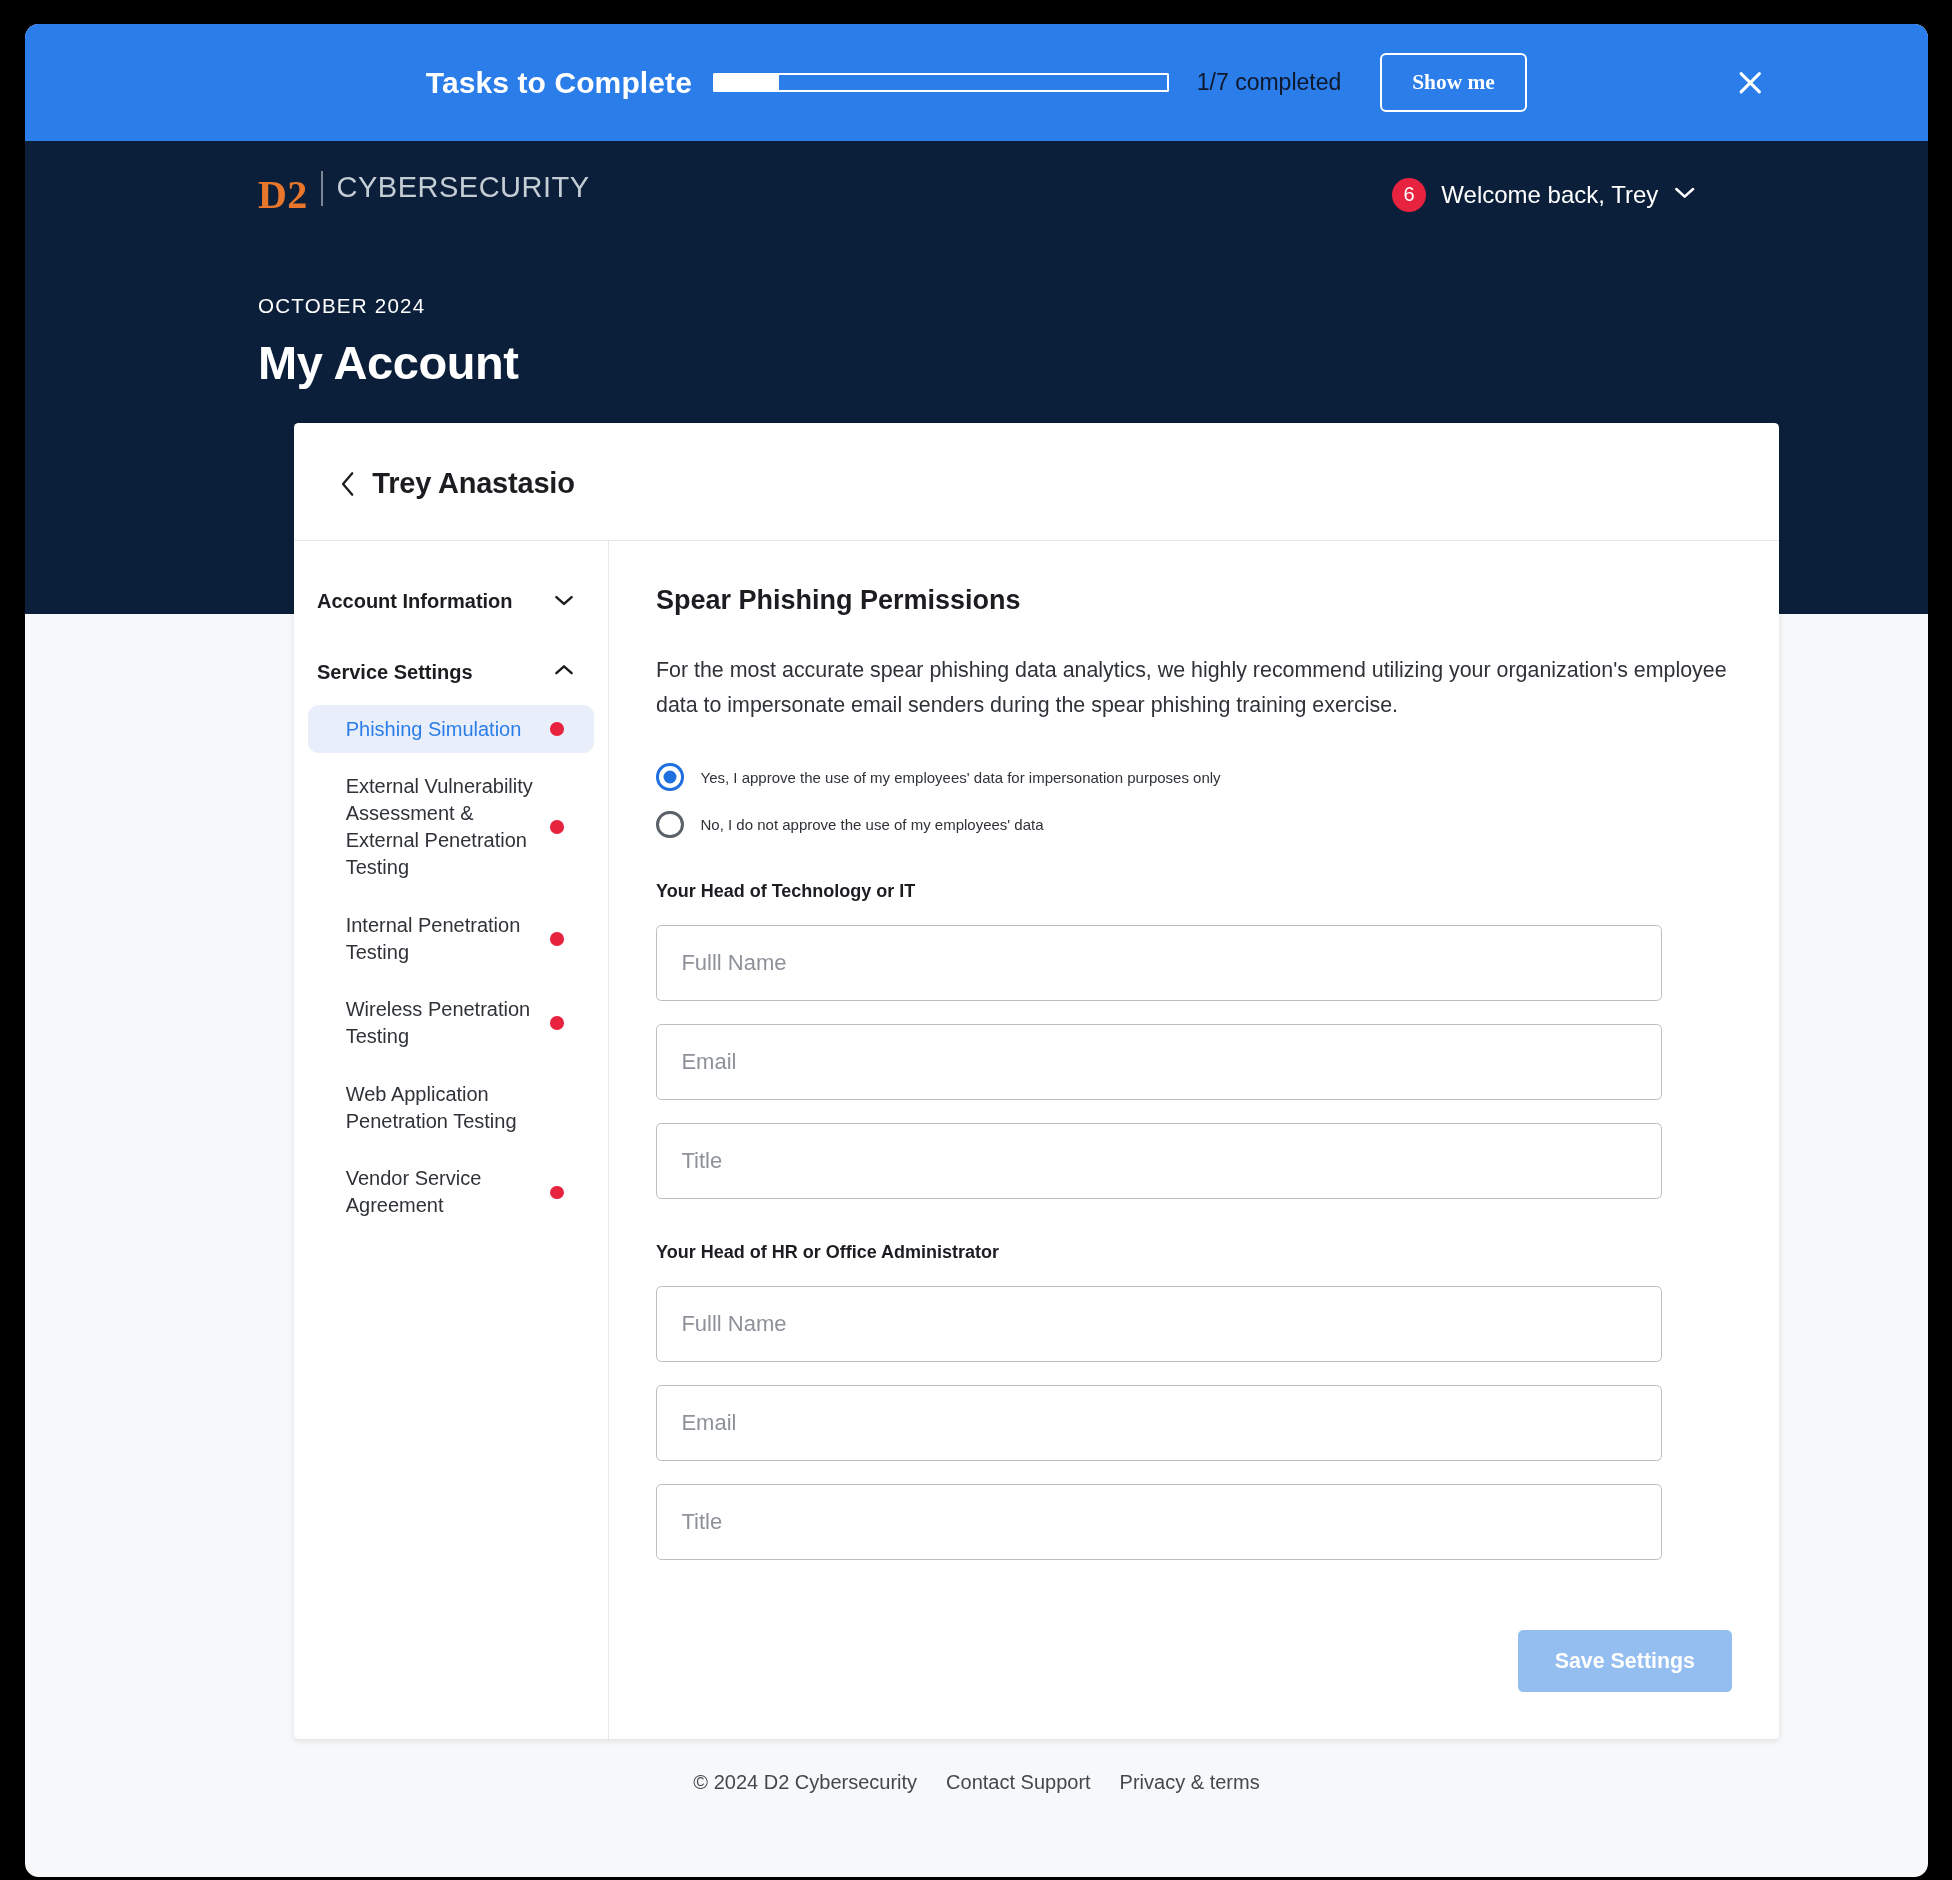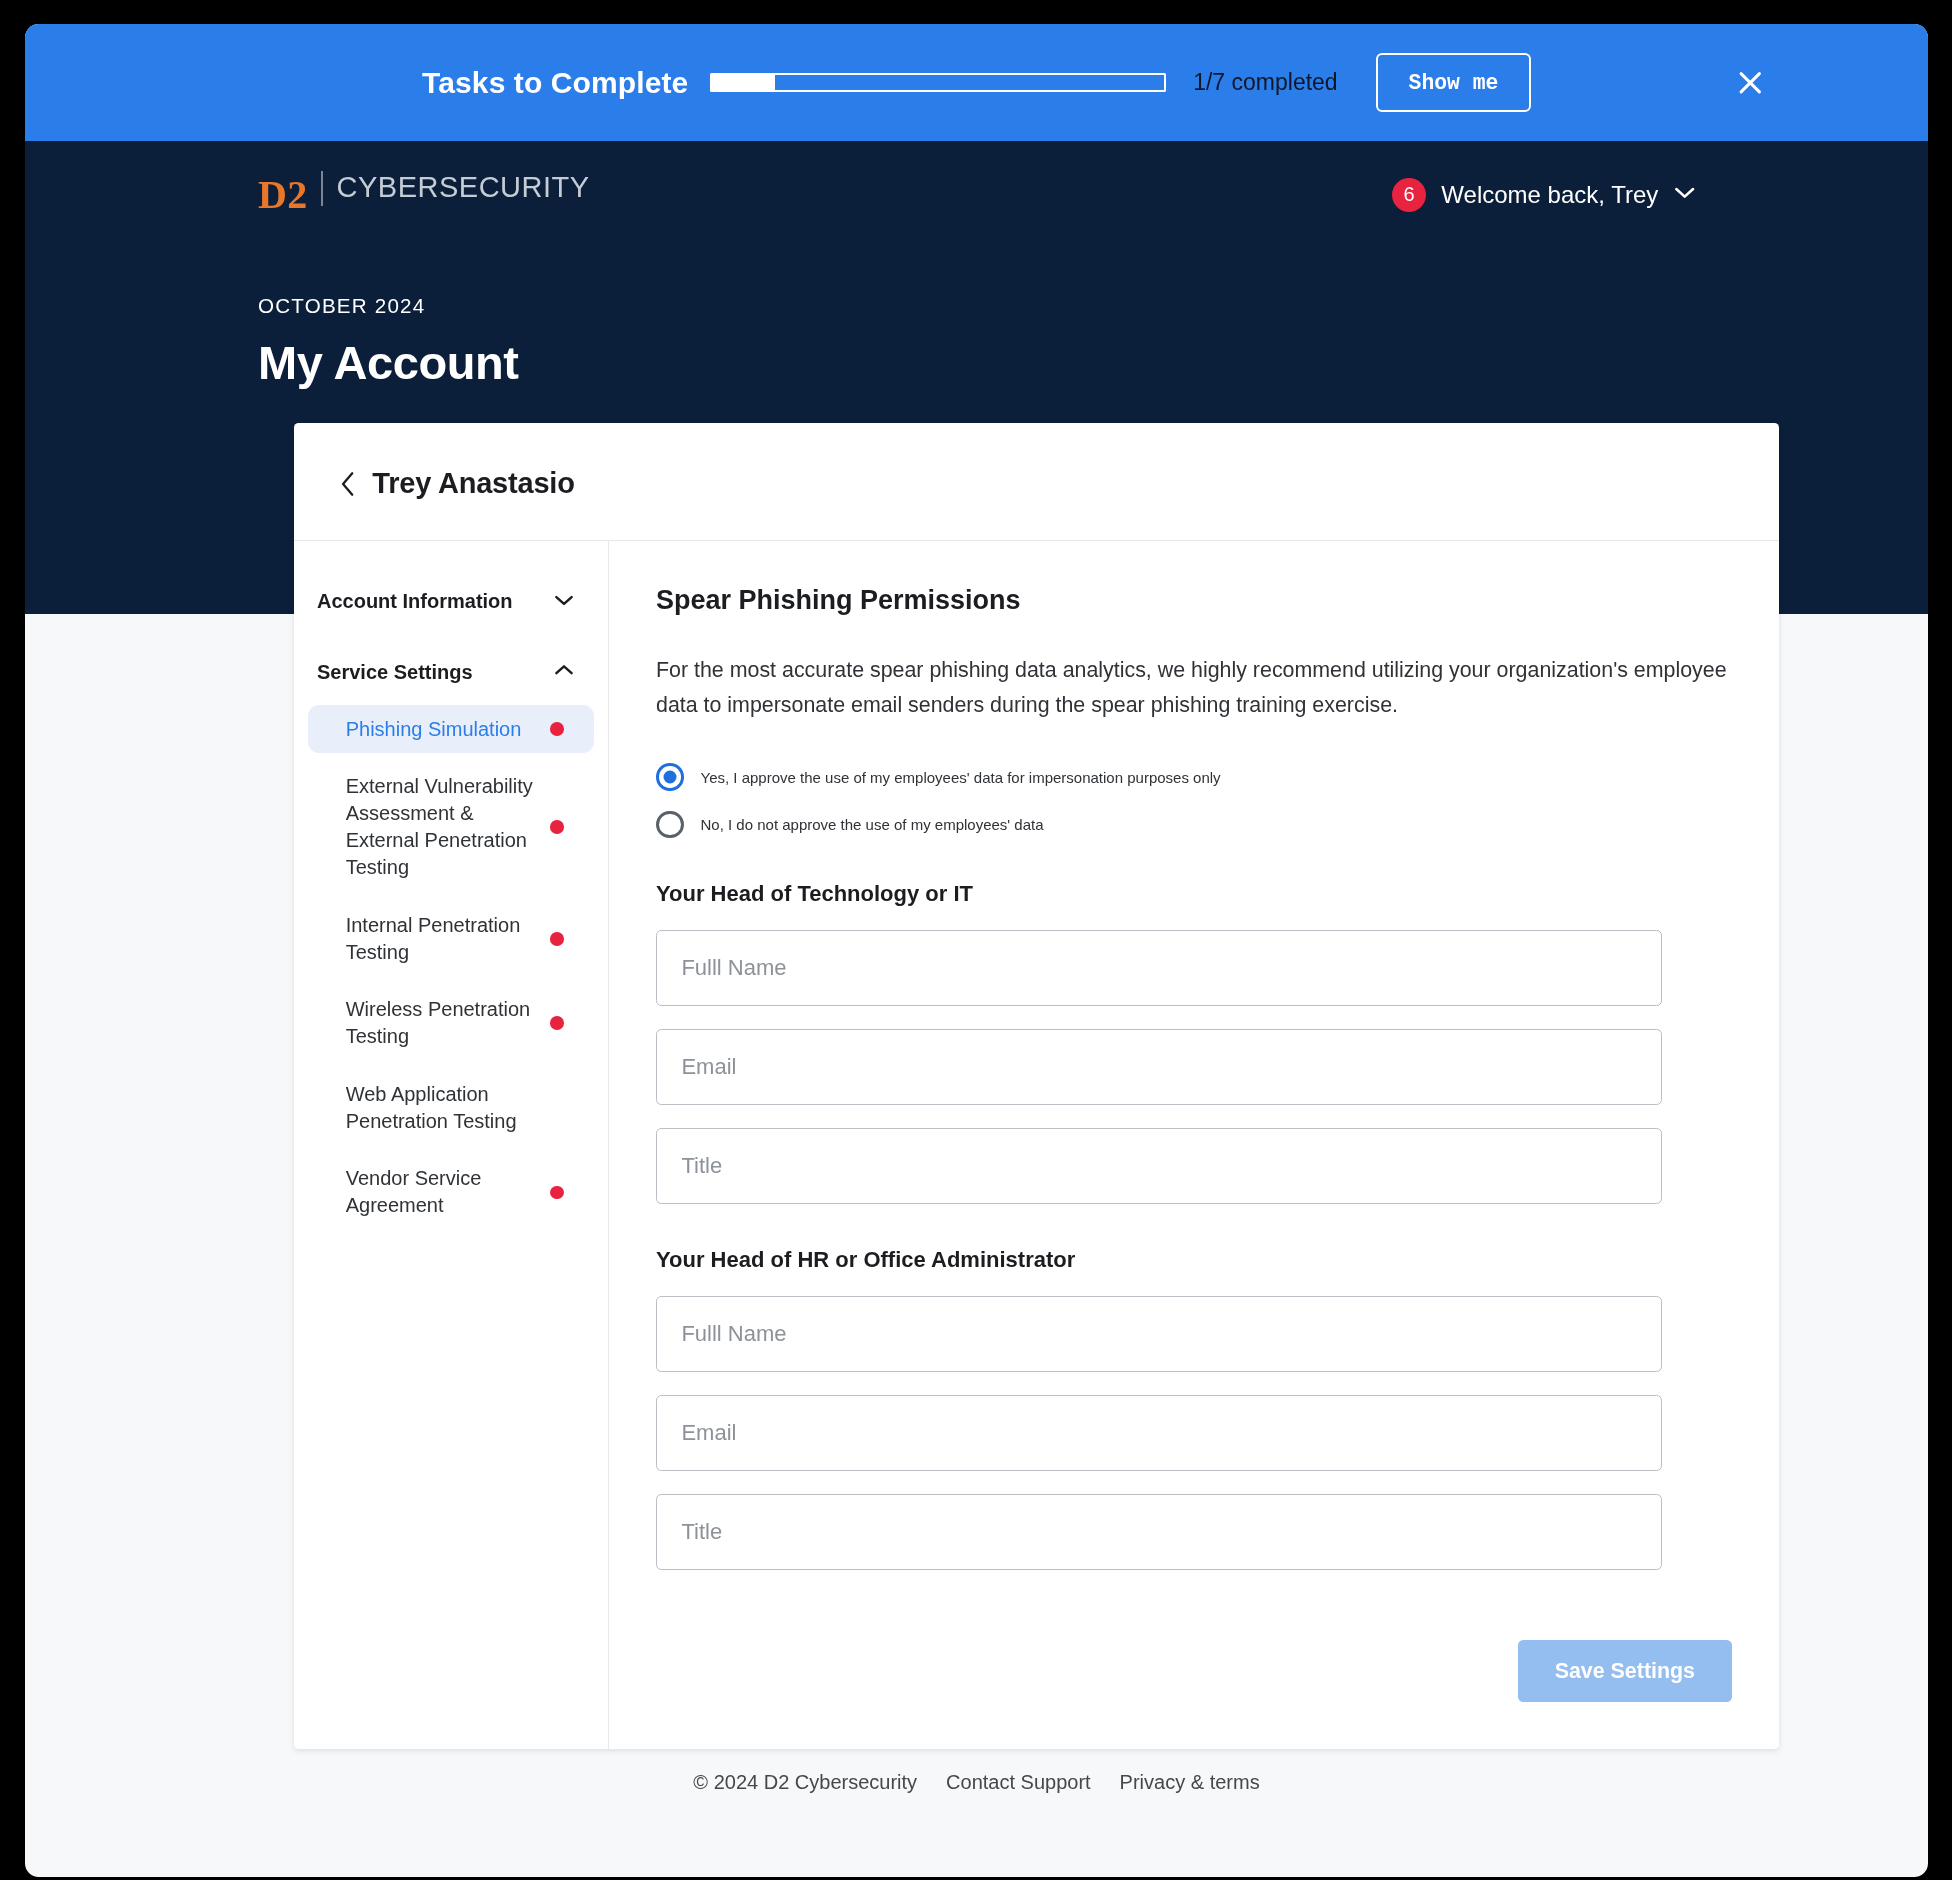--- a/index.html
+++ b/index.html
@@ -64,21 +64,21 @@
     margin-left: 6.1px;
   }
   #show-me-button {
     margin-left: 17px;
     background: transparent;
     border: 2.3px solid #ffffff;
     border-radius: 6.1px;
     color: #ffffff;
     font-size: 21.4px;
     font-weight: bold;
-    font-family: Liberation Mono, monospace;
+    font-family: Liberation Serif, serif;
     padding: 15.3px 30.5px;
     cursor: pointer;
     white-space: nowrap;
   }
   #banner-close {
     position: absolute;
     right: 156px;
     top: 50%;
     transform: translateY(-50%);
     width: 43px;
@@ -273,21 +273,21 @@
     left: 50%; top: 50%;
     transform: translate(-50%, -50%);
     width: 13px; height: 13px;
     border-radius: 50%;
     background: #1f6fe0;
   }
   .radio-label { font-size: 15px; color: #2f3337; }
 
   .form-section-title {
     margin-top: 43px;
-    font-size: 22px;
+    font-size: 18px;
     font-weight: bold;
     color: #1b1d20;
   }
   .text-input {
     display: block;
     width: 1006px;
     height: 76px;
     margin-top: 23px;
     border: 1.5px solid #b9bec4;
     border-radius: 5.3px;

